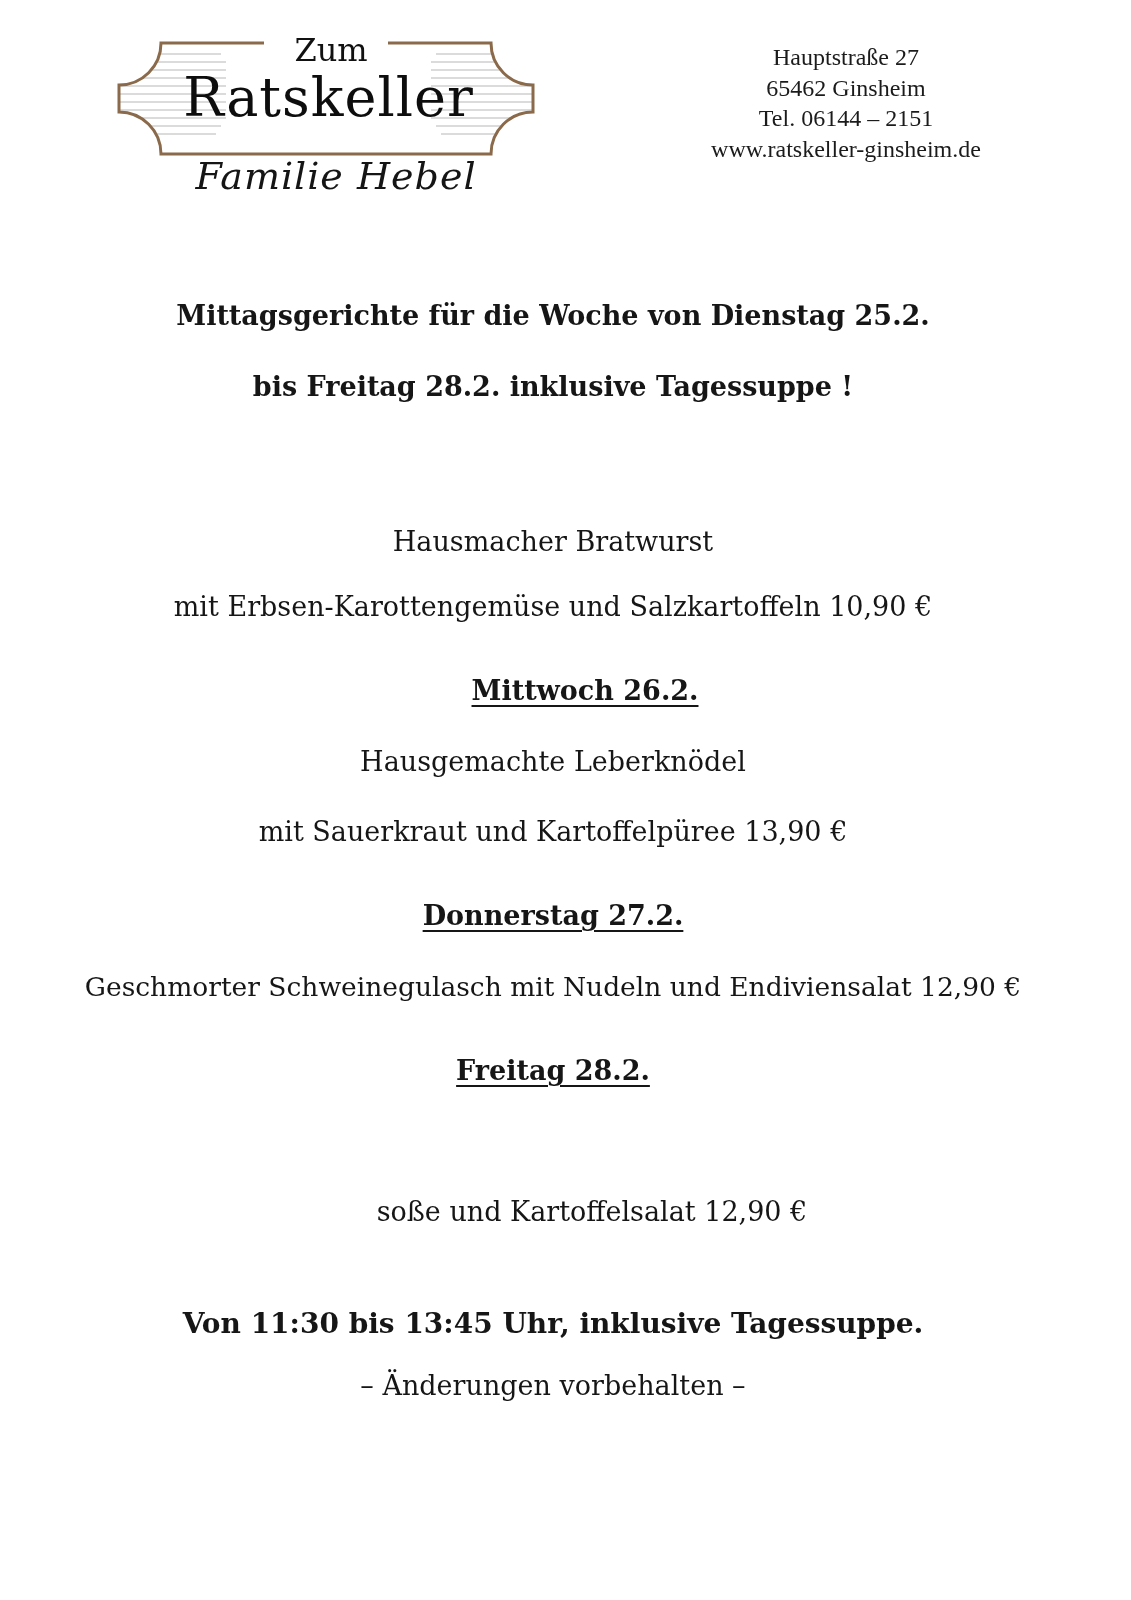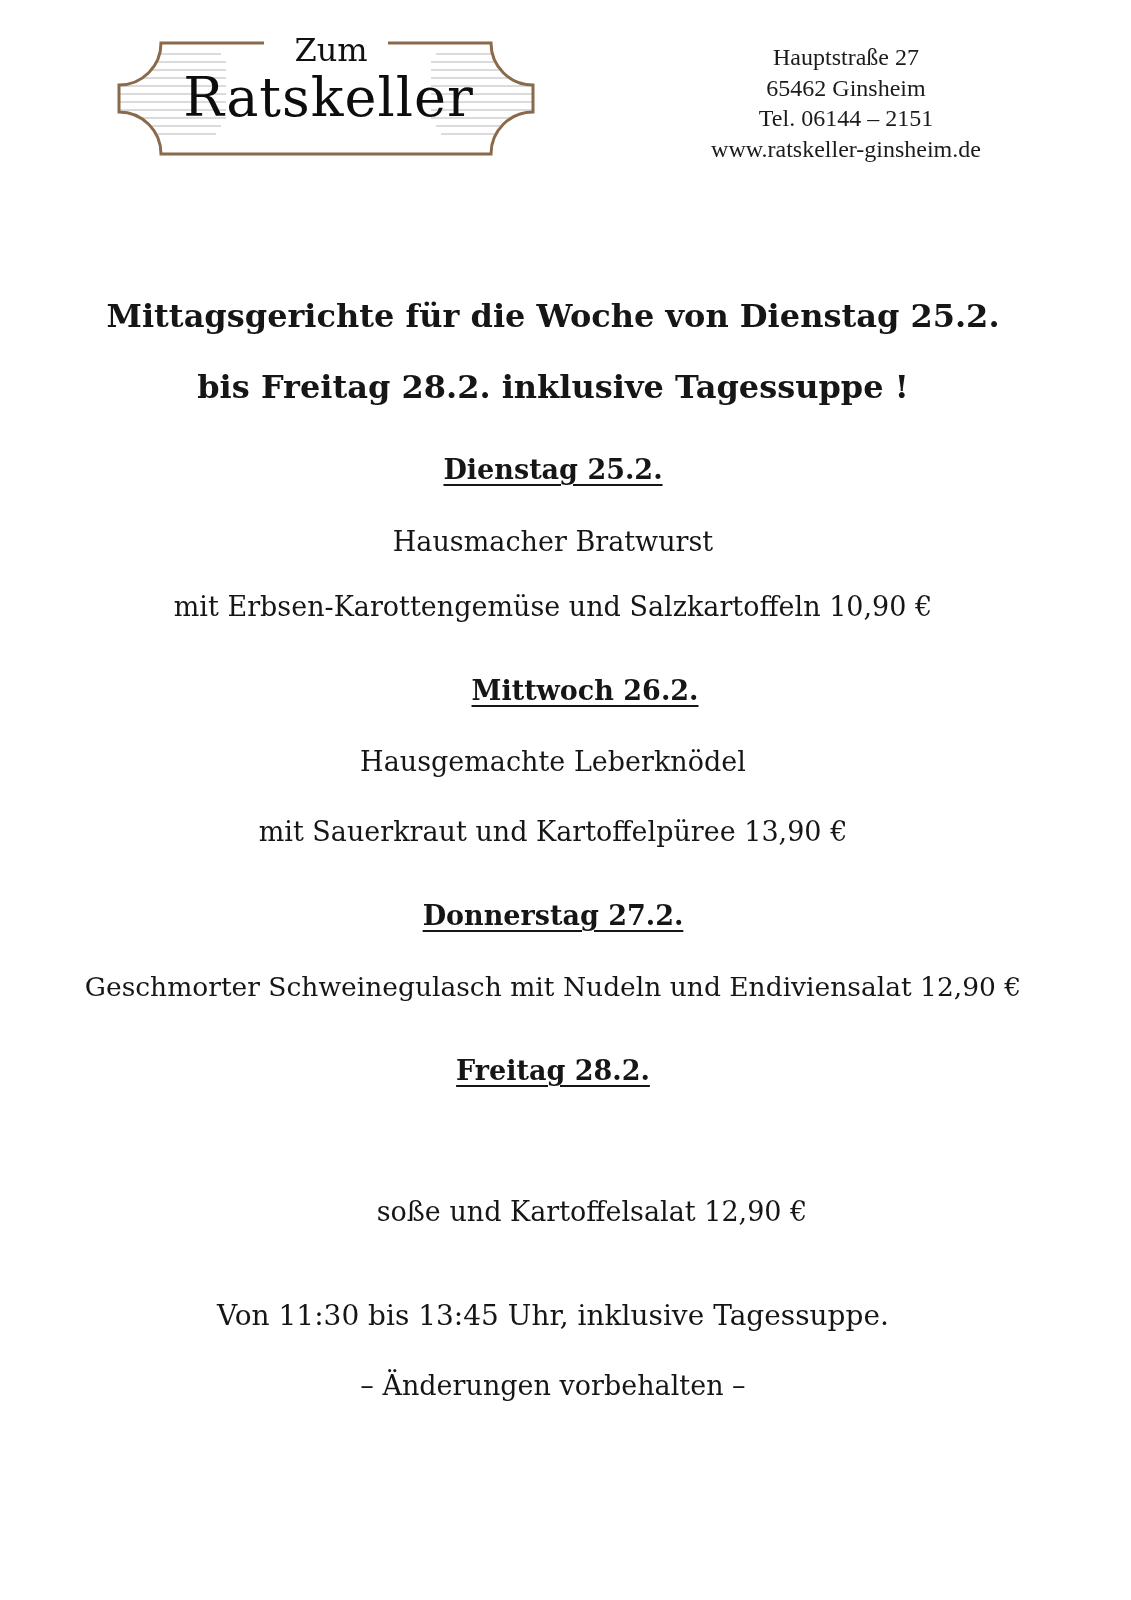--- a/index.html
+++ b/index.html
@@ -86,21 +86,21 @@
     .line {
       position: absolute;
       left: 0;
       width: 1106px;
       text-align: center;
       white-space: nowrap;
       font-family: "DejaVu Serif", "Liberation Serif", serif;
       color: #161616;
     }
     .intro {
-      font-size: 32px;
+      font-size: 27px;
       line-height: 36px;
       font-weight: bold;
     }
     .day {
       font-size: 27px;
       line-height: 36px;
       font-weight: bold;
     }
     .day span {
       text-decoration: underline;
@@ -108,21 +108,22 @@
       text-underline-offset: 5px;
     }
     .dish {
       font-size: 27px;
       line-height: 36px;
       font-weight: normal;
     }
     .hours {
       font-size: 28px;
       line-height: 36px;
-      font-weight: normal;
+      font-weight: bold;
+      margin-top: 8px;
     }
     .note {
       font-size: 27px;
       line-height: 36px;
     }
   </style>
 </head>
 <body>
 
 <div class="page">
@@ -157,35 +158,33 @@
         <line x1="315" y1="86" x2="417" y2="86"></line>
         <line x1="315" y1="94" x2="417" y2="94"></line>
         <line x1="320" y1="102" x2="417" y2="102"></line>
         <line x1="325" y1="110" x2="417" y2="110"></line>
       </g>
 
       <path d="M148 19 L45 19 A42 42 0 0 1 3 61 L3 88 A42 42 0 0 1 45 130 L375 130 A42 42 0 0 1 417 88 L417 61 A42 42 0 0 1 375 19 L272 19" fill="none" stroke="#8a6a4a" stroke-width="3"></path>
     </svg>
     <div class="logo-zum">Zum</div>
     <div class="logo-name">Ratskeller</div>
+    <div class="logo-family">Familie Hebel</div>
   </div>
 
   <div class="address">
     <div>Hauptstraße 27</div>
     <div>65462 Ginsheim</div>
     <div>Tel. 06144 – 2151</div>
     <div>www.ratskeller-ginsheim.de</div>
   </div>
 
   <div class="line intro" style="top:298px;">Mittagsgerichte für die Woche von Dienstag 25.2.</div>
   <div class="line intro" style="top:369px;">bis Freitag 28.2. inklusive Tagessuppe !</div>
 
-  <div class="line day" style="top:452px;">
-    <span>Dienstag 25.2.</span>
-  </div>
   <div class="line dish" style="top:524px;">Hausmacher Bratwurst</div>
   <div class="line dish" style="top:589px;">mit Erbsen-Karottengemüse und Salzkartoffeln 10,90 €</div>
 
   <div class="line day" style="top:673px;padding-left:32px;">
     <span>Mittwoch 26.2.</span>
   </div>
   <div class="line dish" style="top:744px;">Hausgemachte Leberknödel</div>
   <div class="line dish" style="top:814px;">mit Sauerkraut und Kartoffelpüree 13,90 €</div>
 
   <div class="line day" style="top:898px;">

